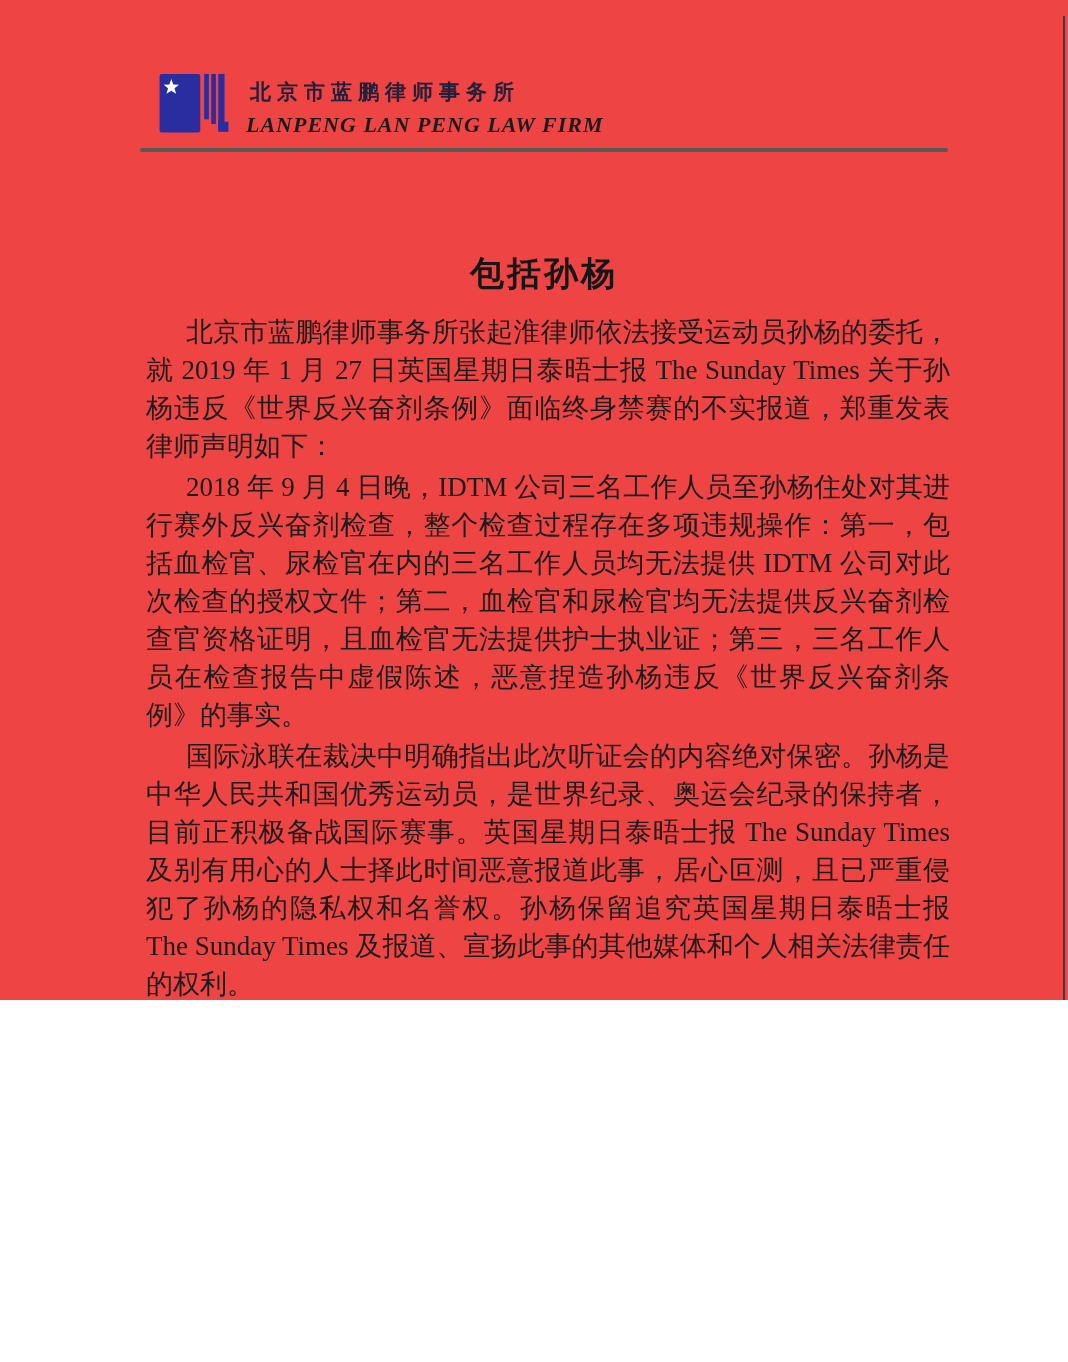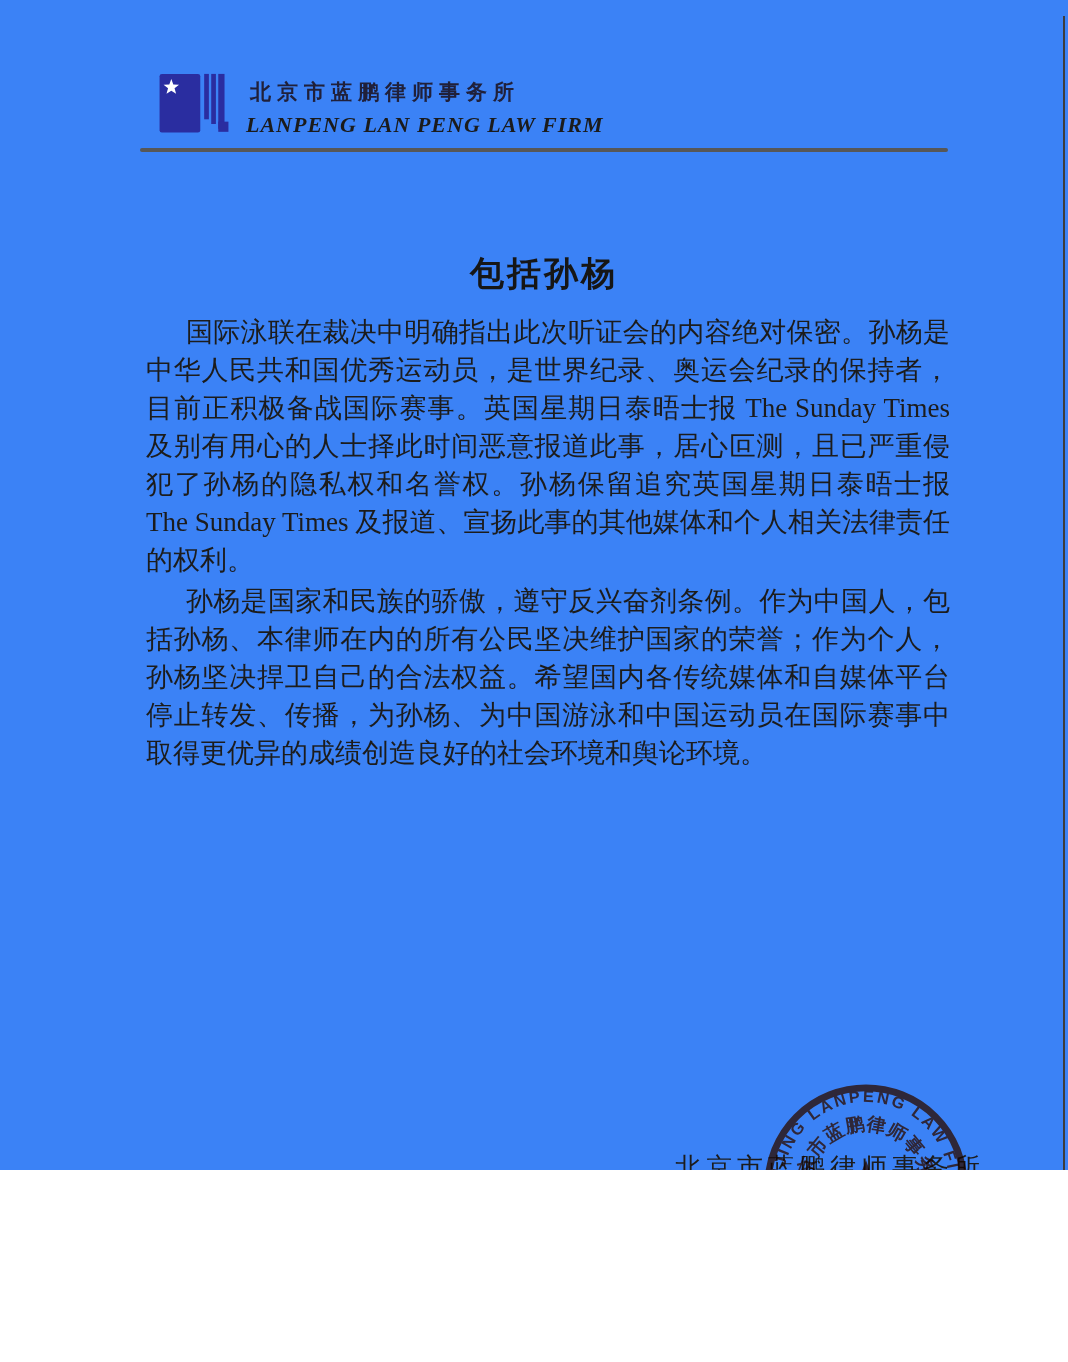--- a/index.html
+++ b/index.html
@@ -1,18 +1,18 @@
 <!DOCTYPE html>
 <html><head>
 <meta charset="utf-8">
 <style>
   html,body { margin:0; padding:0; background:#ffffff; }
   .page {
-    position:relative; width:1068px; height:1170px;
-    background:#3b82f6; overflow:hidden;
+    position:relative; width:1068px; height:1000px;
+    background:#ef4444; overflow:hidden;
     font-family:"Liberation Serif", serif;
     color:#1d1d1d;
   }
   
   .logo { position:absolute; left:158px; top:68px; width:72px; height:76px; }
   .firm-cn {
     position:absolute; left:250px; top:78px;
     font-size:21px; font-weight:700; letter-spacing:6px; color:#20203a;
   }
   .firm-en {
@@ -77,20 +77,22 @@
   </svg>
 
   <div class="firm-cn">北京市蓝鹏律师事务所</div>
   <div class="firm-en">LANPENG LAN PENG LAW FIRM</div>
   <div class="rule"></div>
   <div class="edge-line"></div>
 
   <h1 class="doc-title">包括孙杨</h1>
 
   <div class="body-text">
+    <p>北京市蓝鹏律师事务所张起淮律师依法接受运动员孙杨的委托，就 2019 年 1 月 27 日英国星期日泰晤士报 The Sunday Times 关于孙杨违反《世界反兴奋剂条例》面临终身禁赛的不实报道，郑重发表律师声明如下：</p>
+    <p>2018 年 9 月 4 日晚，IDTM 公司三名工作人员至孙杨住处对其进行赛外反兴奋剂检查，整个检查过程存在多项违规操作：第一，包括血检官、尿检官在内的三名工作人员均无法提供 IDTM 公司对此次检查的授权文件；第二，血检官和尿检官均无法提供反兴奋剂检查官资格证明，且血检官无法提供护士执业证；第三，三名工作人员在检查报告中虚假陈述，恶意捏造孙杨违反《世界反兴奋剂条例》的事实。</p>
     <p>国际泳联在裁决中明确指出此次听证会的内容绝对保密。孙杨是中华人民共和国优秀运动员，是世界纪录、奥运会纪录的保持者，目前正积极备战国际赛事。英国星期日泰晤士报 The Sunday Times 及别有用心的人士择此时间恶意报道此事，居心叵测，且已严重侵犯了孙杨的隐私权和名誉权。孙杨保留追究英国星期日泰晤士报 The Sunday Times 及报道、宣扬此事的其他媒体和个人相关法律责任的权利。</p>
     <p>孙杨是国家和民族的骄傲，遵守反兴奋剂条例。作为中国人，包括孙杨、本律师在内的所有公民坚决维护国家的荣誉；作为个人，孙杨坚决捍卫自己的合法权益。希望国内各传统媒体和自媒体平台停止转发、传播，为孙杨、为中国游泳和中国运动员在国际赛事中取得更优异的成绩创造良好的社会环境和舆论环境。</p>
   </div>
 
   <div class="sig-firm">北京市蓝鹏律师事务所</div>
   <div class="sig-lawyer-label">律师：</div>
   <div class="sig-name">（张起淮）</div>
   <div class="sig-date">2019 年 1 月 27 日</div>
 
   <svg class="seal" viewBox="0 0 220 220">

